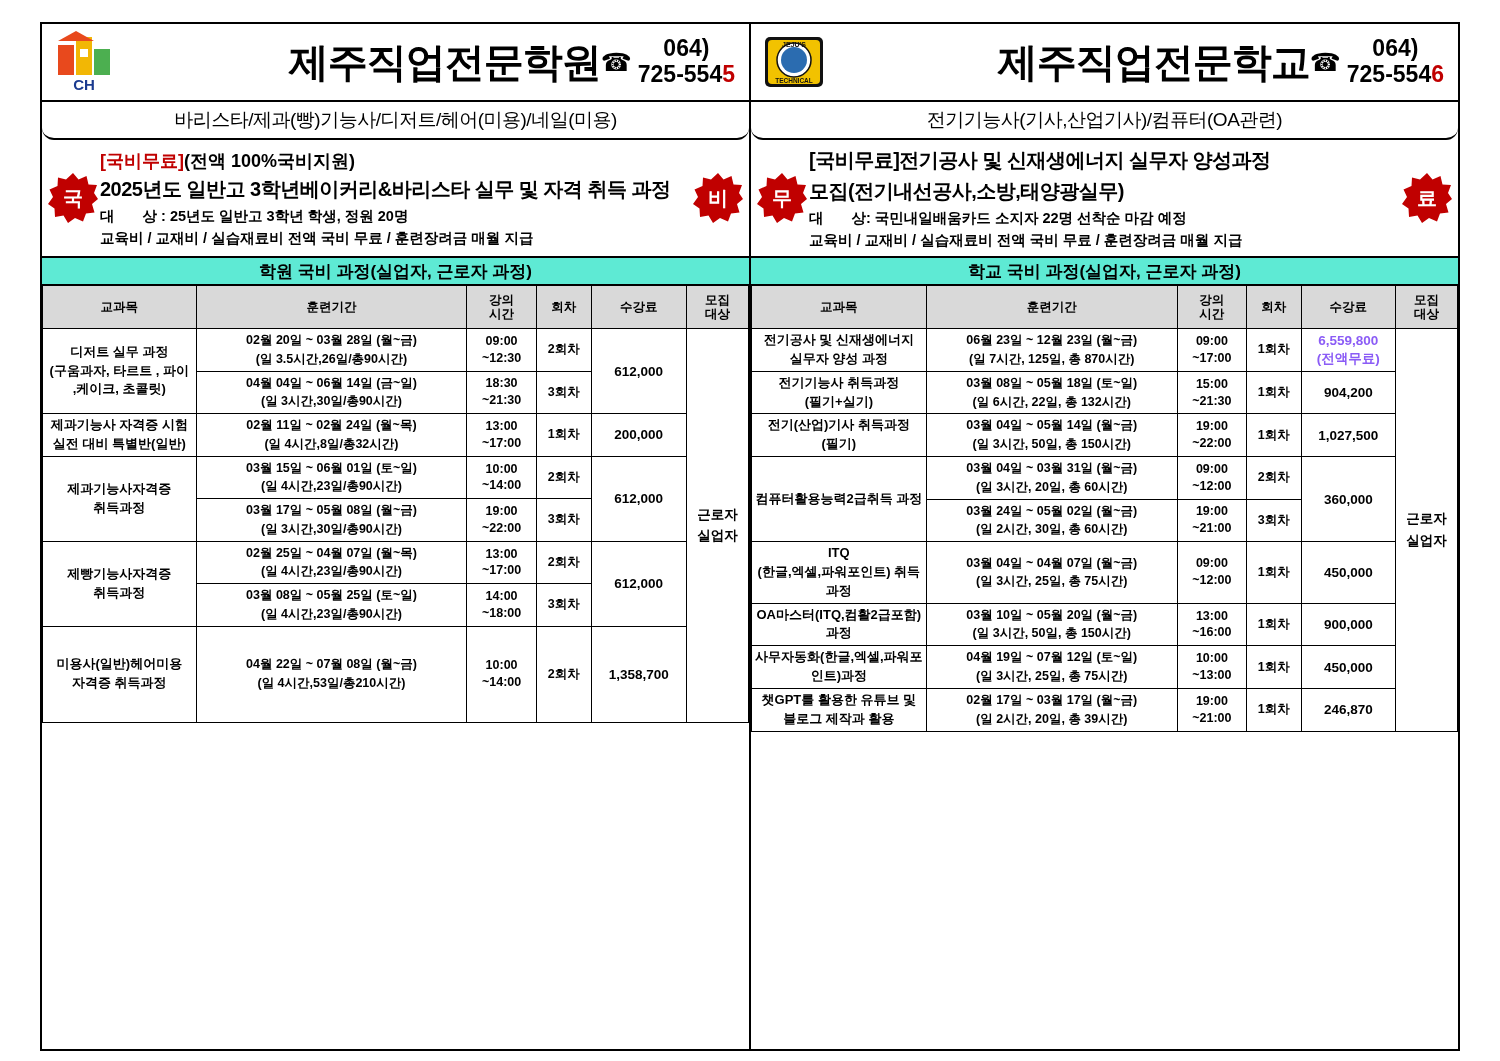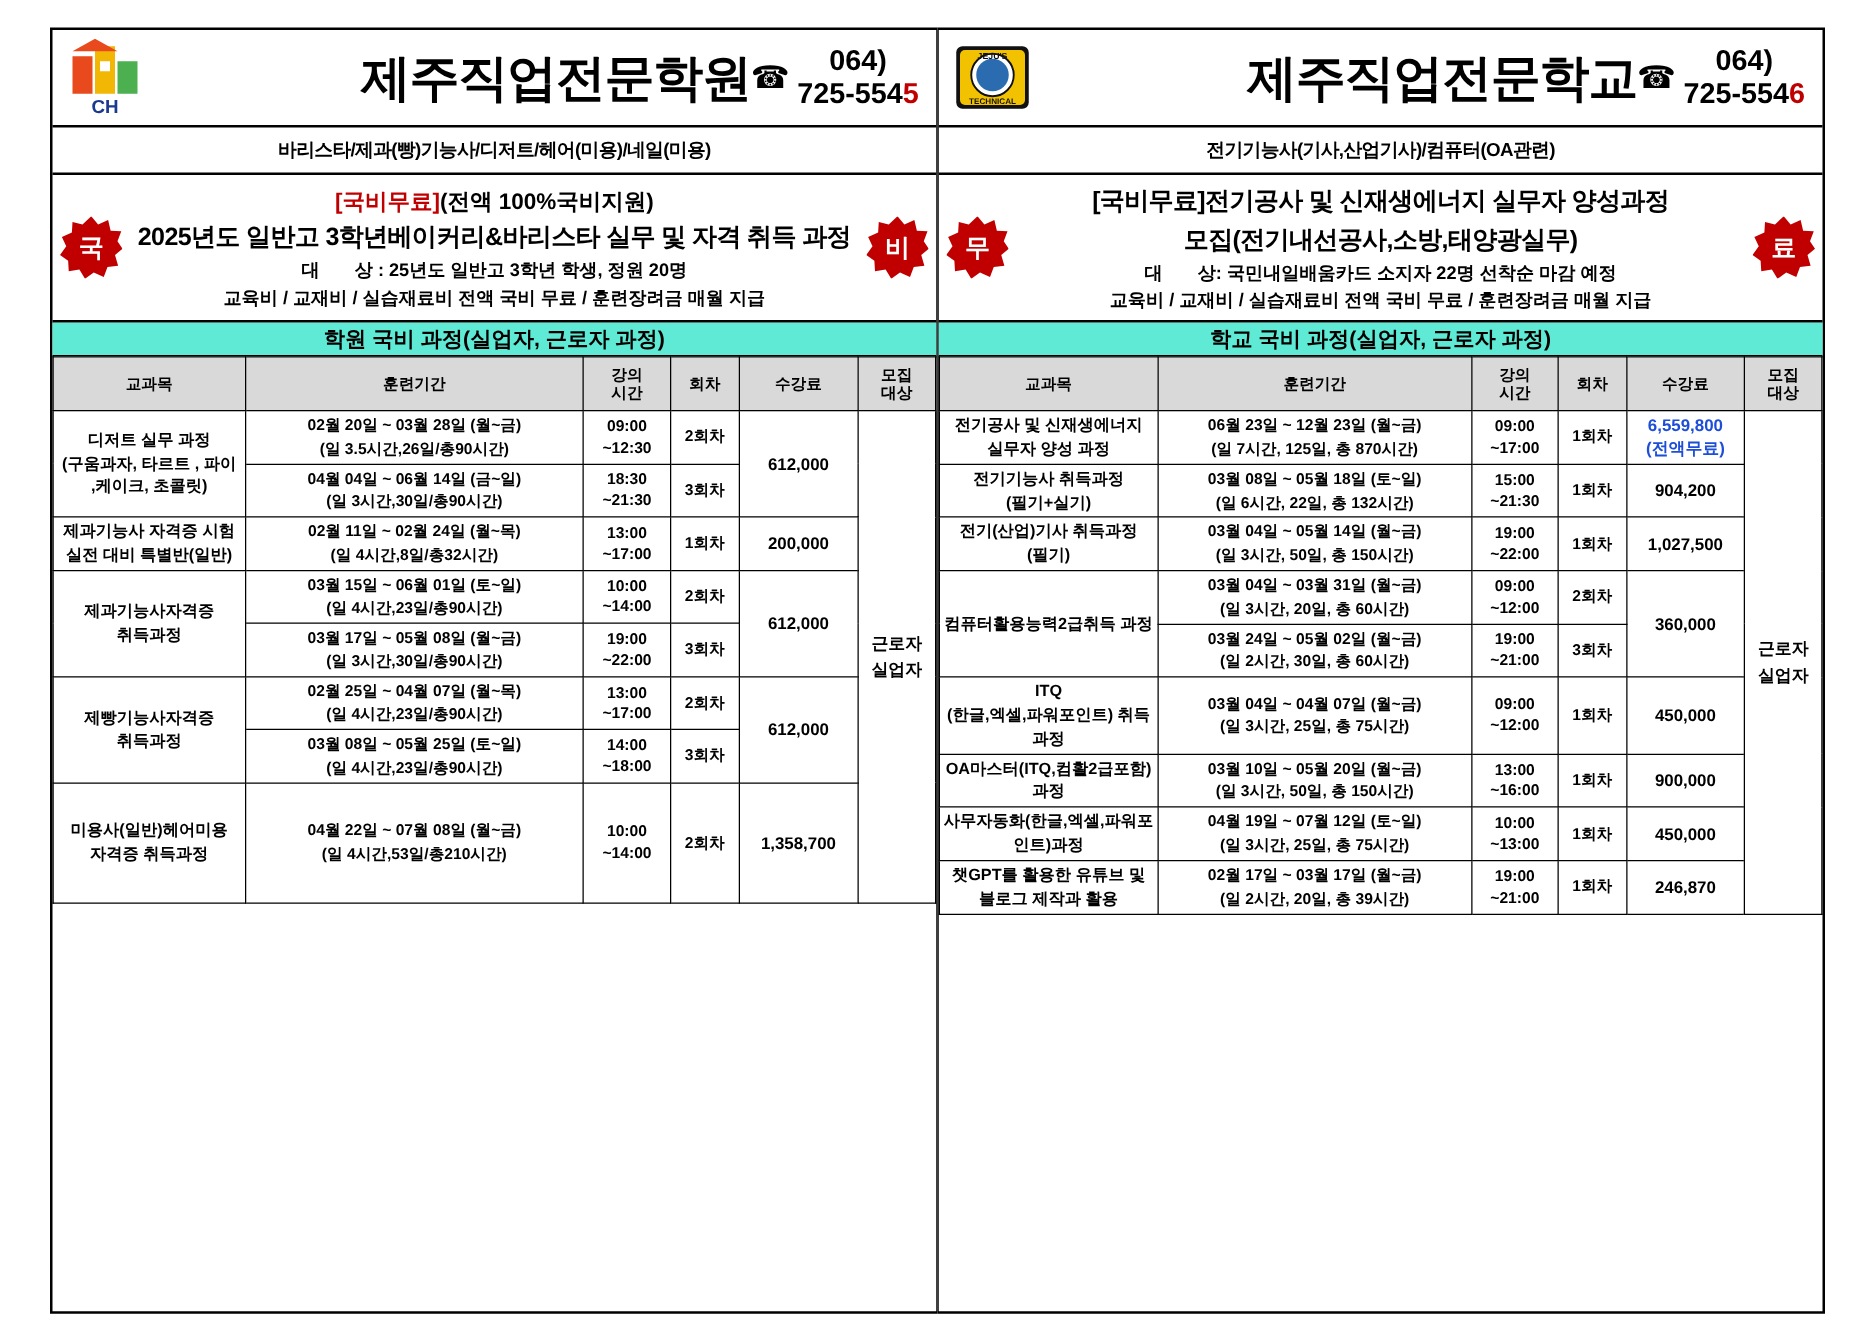--- a/index.html
+++ b/index.html
@@ -12,51 +12,51 @@
 
   
   .hdr{display:flex;align-items:center;height:78px;border-bottom:2px solid #000;padding:0 6px;box-sizing:border-box;}
   .logo{width:74px;height:62px;position:relative;flex:0 0 74px;display:flex;align-items:center;justify-content:center;}
   .title{flex:1;text-align:right;font-size:40px;font-weight:bold;letter-spacing:-1px;white-space:nowrap;}
   .tel{display:flex;align-items:center;gap:6px;flex:0 0 auto;padding-right:8px;}
   .tel-icon{font-size:25px;line-height:1;}
   .tel-num{font-size:23px;font-weight:bold;line-height:1.12;text-align:center;}
   .tel-num .lastd{color:#c00000;}
 
-  .subjects{height:36px;display:flex;align-items:center;justify-content:center;font-size:15px;font-weight:bold;border-bottom:2px solid #000;letter-spacing:-.5px;}
+  .subjects{height:36px;display:flex;align-items:center;justify-content:center;font-size:19px;font-weight:normal;border-bottom:2px solid #000;letter-spacing:-.5px;border-radius:12px;}
 
   
   .promo{border-bottom:2px solid #000;display:flex;align-items:center;padding:8px 4px;box-sizing:border-box;height:118px;position:relative;}
   .stamp{flex:0 0 54px;display:flex;align-items:center;justify-content:center;}
   .starburst{width:50px;height:50px;position:relative;display:flex;align-items:center;justify-content:center;}
   .starburst:before,.starburst:after{content:"";position:absolute;inset:0;background:#c00000;}
   .starburst:before{clip-path:polygon(50% 0%,61% 13%,77% 6%,81% 23%,98% 24%,92% 40%,100% 52%,88% 62%,93% 79%,76% 81%,70% 97%,54% 90%,40% 100%,31% 85%,14% 88%,13% 71%,0% 62%,10% 48%,3% 33%,19% 26%,20% 9%,36% 13%);}
   .starburst:after{display:none;}
   .starburst span{position:relative;z-index:2;color:#fff;font-size:20px;font-weight:bold;}
-  .promo-body{flex:1;text-align:center;}
+  .promo-body{flex:1;}
   .promo-l1{font-size:18px;font-weight:bold;margin-bottom:3px;}
   .promo-l1 .red{color:#c00000;}
   .promo-l2{font-size:20px;font-weight:bold;margin-bottom:4px;letter-spacing:-.5px;}
   .promo-l3{font-size:14.5px;font-weight:bold;margin-bottom:3px;}
   .promo-l4{font-size:14.5px;font-weight:bold;}
   .promo-l3 .gap{display:inline-block;width:28px;}
 
   
   .secbar{background:#5eead4;border-bottom:1px solid #000;height:26px;display:flex;align-items:center;justify-content:center;font-size:17px;font-weight:bold;}
 
   table{border-collapse:collapse;width:100%;table-layout:fixed;}
   th,td{border:1px solid #000;text-align:center;vertical-align:middle;font-size:12.5px;padding:2px 2px;}
   thead th{background:#d9d9d9;font-weight:bold;font-size:12.5px;height:38px;line-height:1.15;}
   .tbl-wrap{flex:1;}
   td.subject{font-size:13px;font-weight:bold;line-height:1.45;}
   td.period{font-size:12.5px;font-weight:bold;line-height:1.5;}
   td.time{font-size:12.5px;font-weight:bold;line-height:1.35;}
   td.round{font-size:12.5px;font-weight:bold;margin-left:40px;}
   td.fee{font-size:13.5px;font-weight:bold;}
-  td.fee.red{color:#1d4ed8;line-height:1.35;margin-left:20px;}
+  td.fee.red{color:#8b5cf6;line-height:1.35;margin-left:20px;}
   td.target{font-size:13.5px;font-weight:bold;line-height:1.6;}
   .c-sub{width:21%;}
   .c-per{width:37%;}
   .c-tim{width:9.5%;}
   .c-rnd{width:7.5%;}
   .c-fee{width:13%;}
   .c-tgt{width:8.5%;}
   .rsub{width:24%;}
   .rper{width:34.5%;}
 </style>

